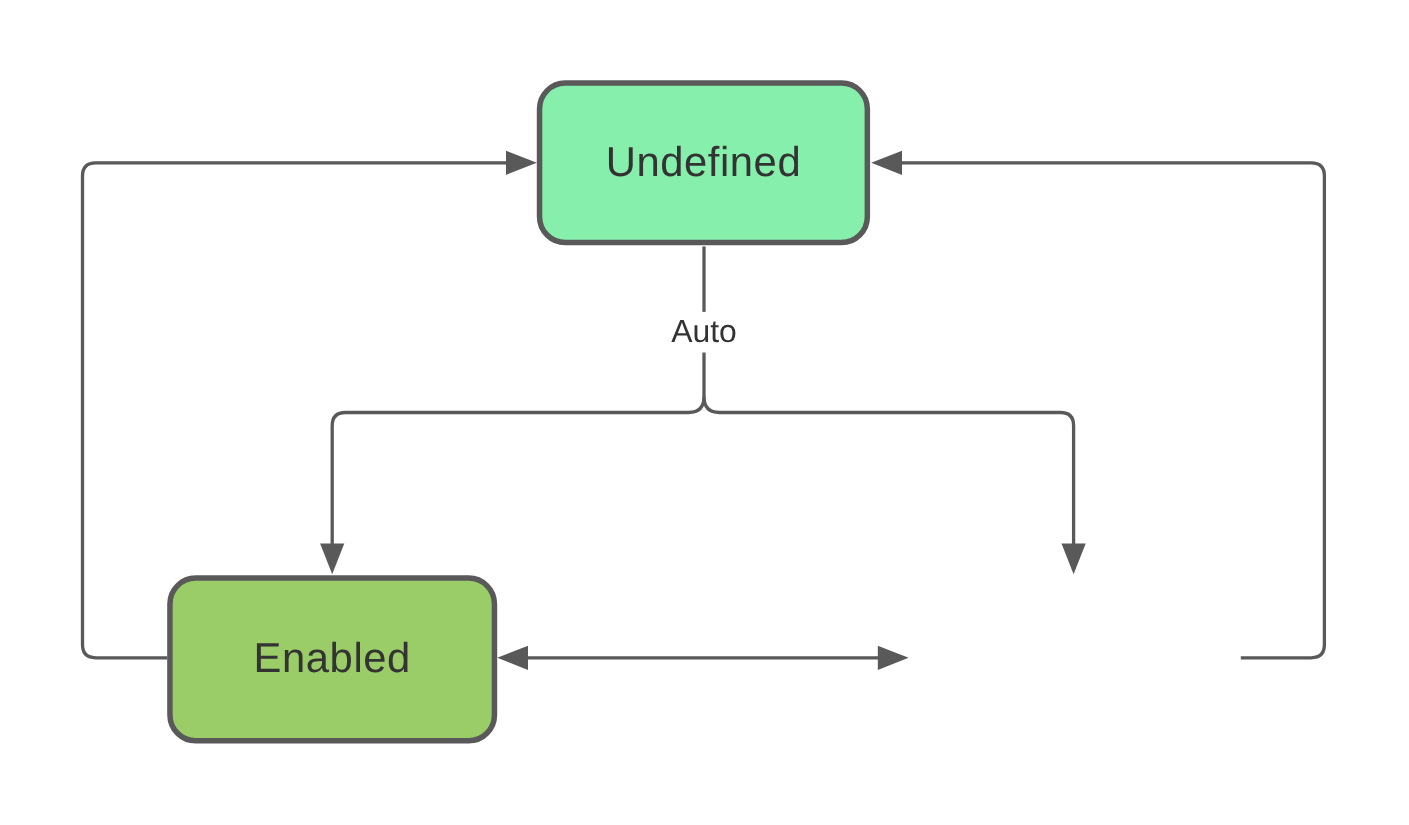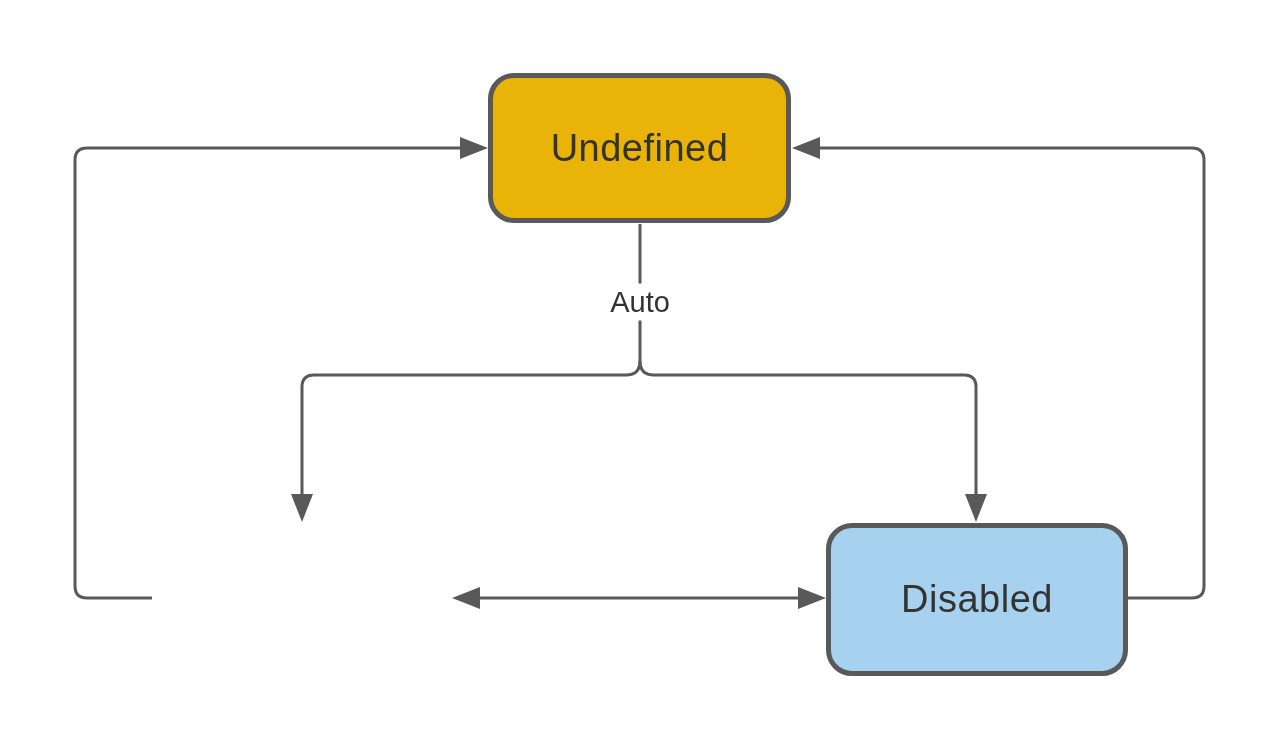--- a/index.html
+++ b/index.html
@@ -85,24 +85,24 @@
       <polygon points="976,522 965,494 987,494"></polygon>
     </g>
 
     <g>
       <path d="M 478 598 L 800 598"></path>
       <polygon points="452,598 480,587 480,609"></polygon>
       <polygon points="826,598 798,587 798,609"></polygon>
     </g>
   </svg>
 
-  <div class="node node-undefined" style="background-color: #eab308;">
+  <div class="node node-undefined" style="background-color: #86efac;">
     <span>Undefined</span>
   </div>
 
+  <div class="node node-enabled" style="background-color: rgb(154, 205, 104);">
+    <span>Enabled</span>
+  </div>
 
-  <div class="node node-disabled" style="background-color: rgb(166, 210, 239);">
-    <span>Disabled</span>
-  </div>
 
   <div class="edge-label">Auto</div>
 
 </div>
 
 </body></html>

